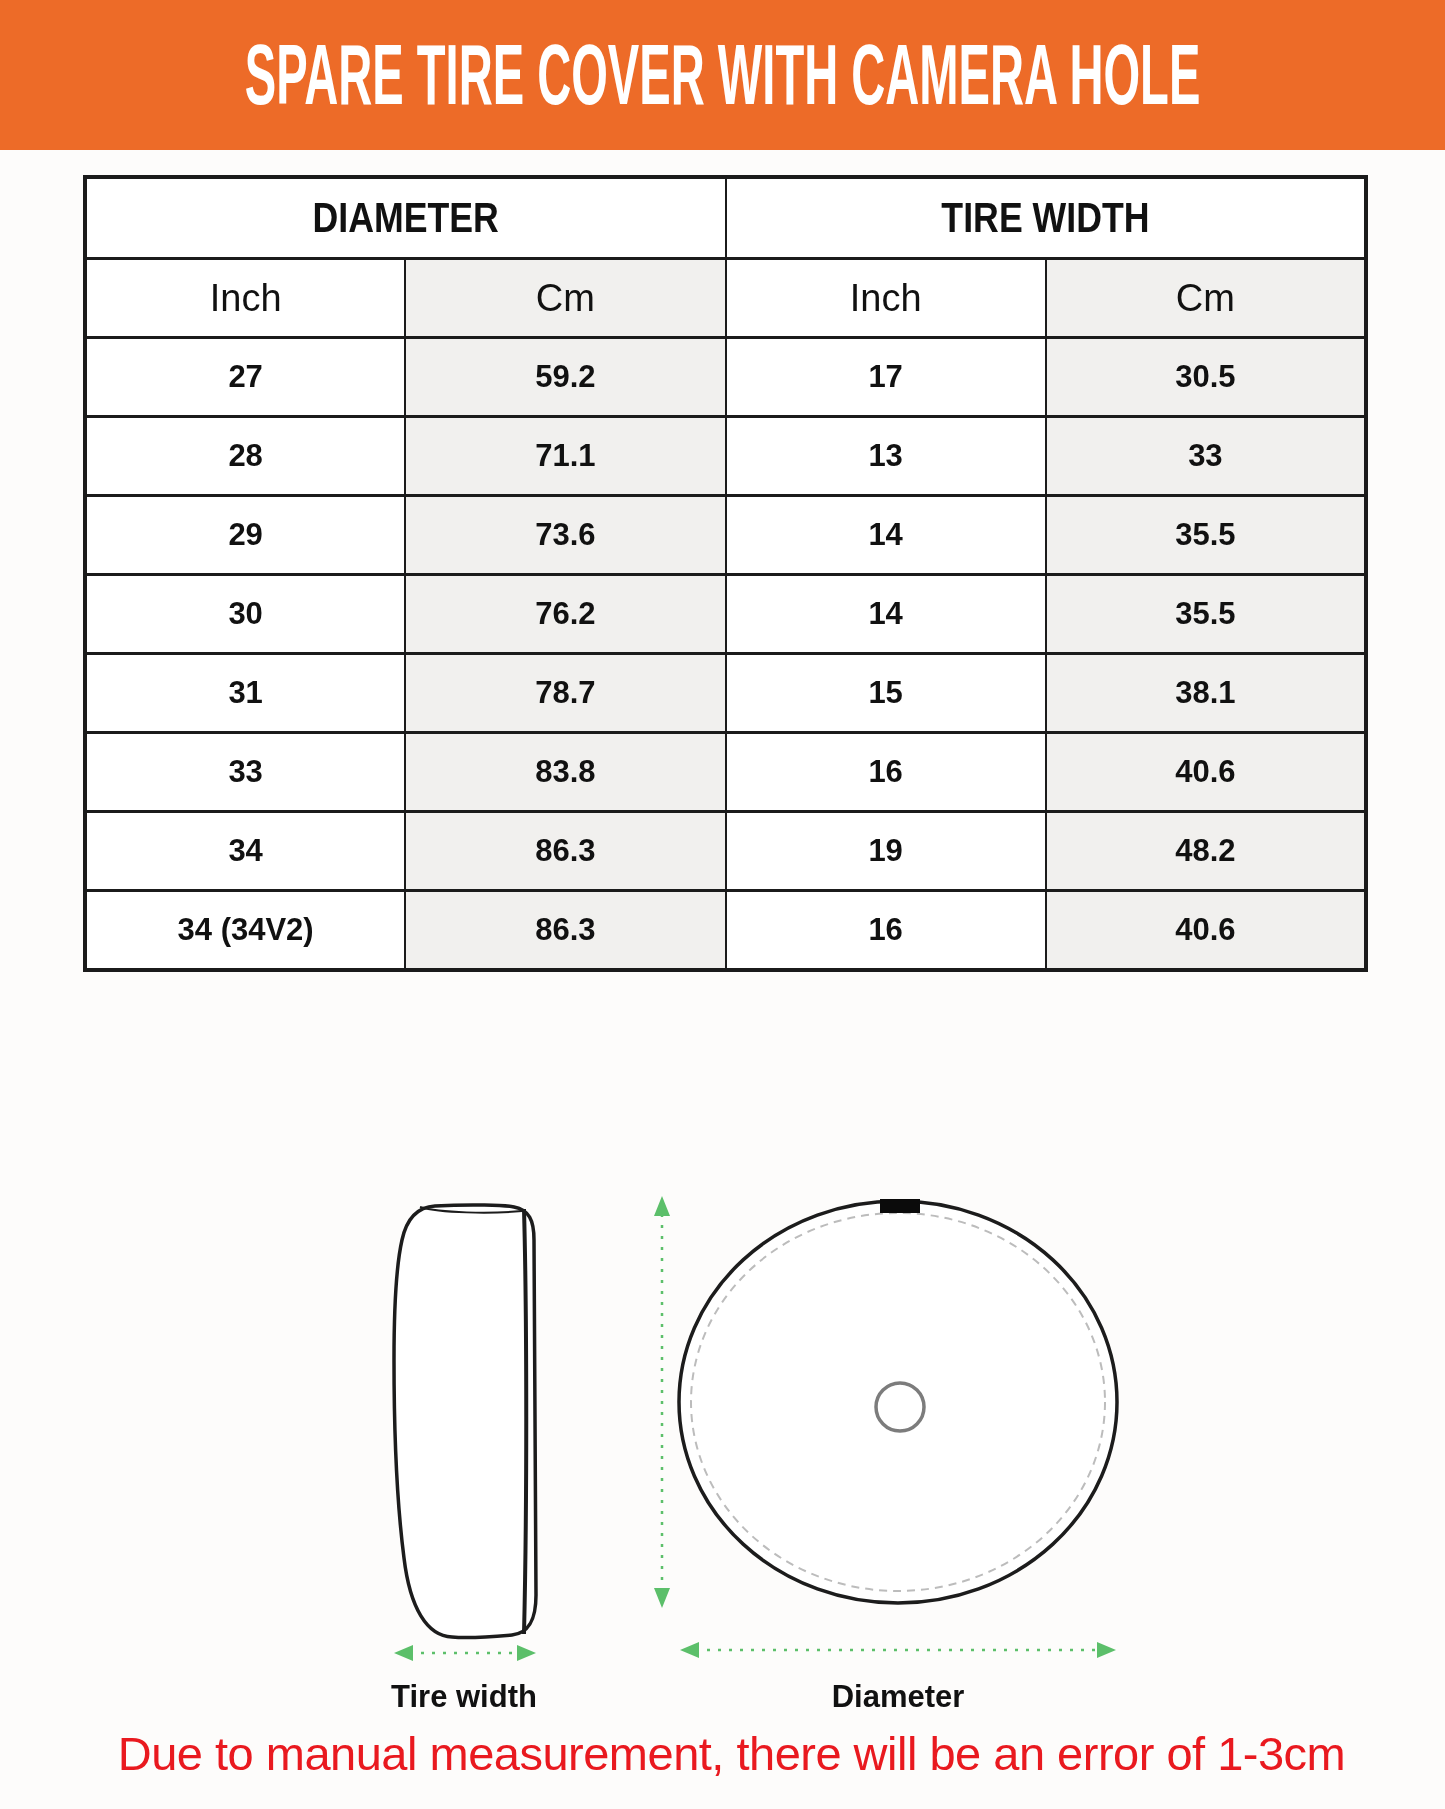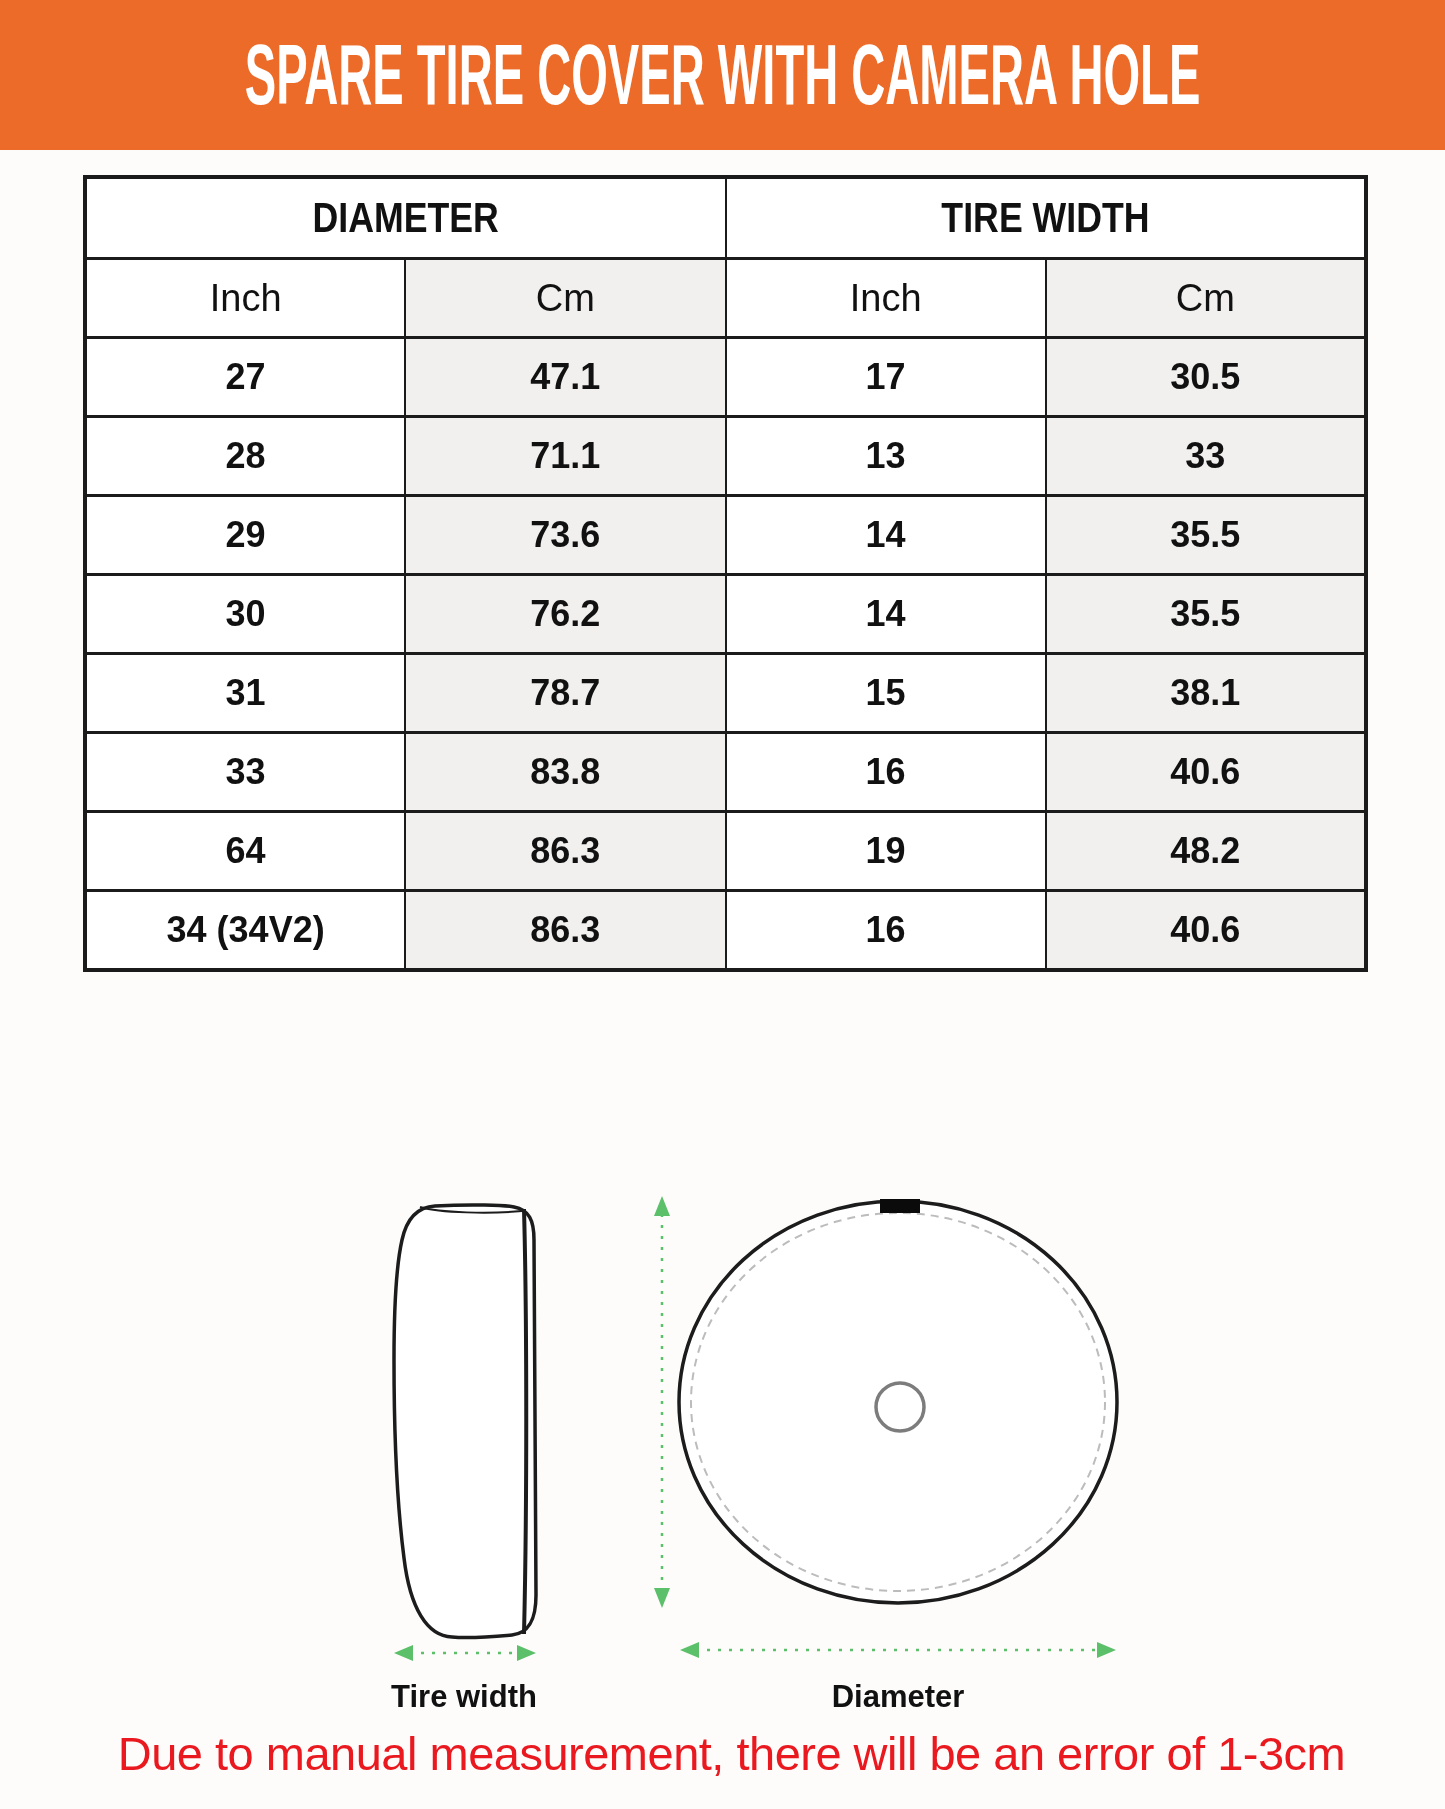--- a/index.html
+++ b/index.html
@@ -38,21 +38,21 @@
   .size-table col{width:25%;}
   .size-table th,.size-table td{
     border:2.5px solid var(--table-border,#1b1b1b);
     border-top-width:3px;border-bottom-width:3px;
     text-align:center;vertical-align:middle;
     color:#111;padding:0;
   }
   .size-table thead tr.sections th{height:78px;font-size:42px;font-weight:800;background:#fff;}
   .size-table thead tr.sections th .cond{display:inline-block;transform:scaleX(.85);transform-origin:center;}
   .size-table thead tr.units th{height:76px;font-size:38px;font-weight:400;}
-  .size-table tbody td{height:76px;font-size:36px;font-weight:700;}
+  .size-table tbody td{height:76px;font-size:31px;font-weight:700;}
   .col-cm{background:var(--shaded-column-bg,#f1f0ee);}
   .col-inch{background:#ffffff;}
   
   .diagram-svg{position:absolute;left:0;top:0;width:1445px;height:1809px;pointer-events:none;}
   .diagram-svg text{font-family:"Liberation Sans",sans-serif;font-weight:700;font-size:31px;fill:#111;}
   
   .note{
     position:absolute;left:0;top:1726px;width:1445px;
     text-align:center;color:var(--note-red,#e9191f);
     font-size:47px;font-weight:400;letter-spacing:-0.5px;margin-left:9px;
@@ -82,21 +82,21 @@
       <tr class="units">
         <th class="col-inch">Inch</th>
         <th class="col-cm">Cm</th>
         <th class="col-inch">Inch</th>
         <th class="col-cm">Cm</th>
       </tr>
     </thead>
     <tbody>
       <tr>
         <td class="col-inch">27</td>
-        <td class="col-cm">47.1</td>
+        <td class="col-cm">59.2</td>
         <td class="col-inch">17</td>
         <td class="col-cm">30.5</td>
       </tr>
       <tr>
         <td class="col-inch">28</td>
         <td class="col-cm">71.1</td>
         <td class="col-inch">13</td>
         <td class="col-cm">33</td>
       </tr>
       <tr>
@@ -117,21 +117,21 @@
         <td class="col-inch">15</td>
         <td class="col-cm">38.1</td>
       </tr>
       <tr>
         <td class="col-inch">33</td>
         <td class="col-cm">83.8</td>
         <td class="col-inch">16</td>
         <td class="col-cm">40.6</td>
       </tr>
       <tr>
-        <td class="col-inch">64</td>
+        <td class="col-inch">34</td>
         <td class="col-cm">86.3</td>
         <td class="col-inch">19</td>
         <td class="col-cm">48.2</td>
       </tr>
       <tr>
         <td class="col-inch">34 (34V2)</td>
         <td class="col-cm">86.3</td>
         <td class="col-inch">16</td>
         <td class="col-cm">40.6</td>
       </tr>

